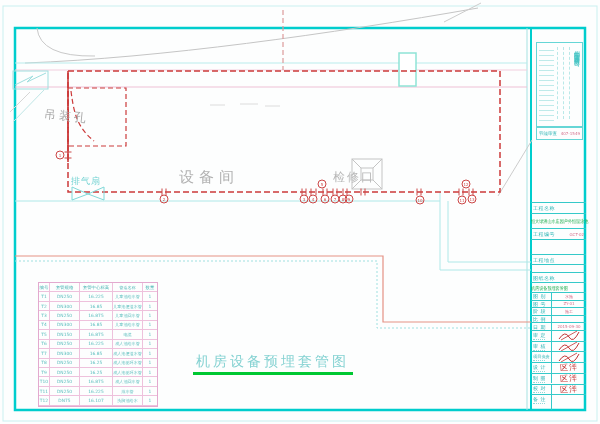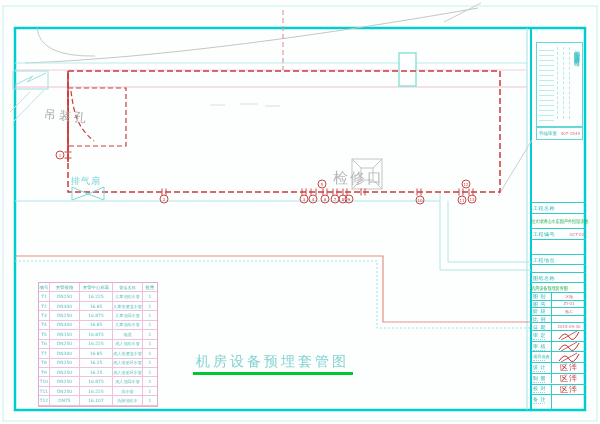--- a/index.html
+++ b/index.html
@@ -5,21 +5,21 @@
   html,body{margin:0;padding:0;background:#ffffff;}
   .canvas{position:relative;width:600px;height:424px;background:#fdfefe;
           font-family:"DejaVu Sans",sans-serif;overflow:hidden;}
   svg.bg{position:absolute;left:0;top:0;}
   .t{position:absolute;white-space:nowrap;}
 
   
   .lbl-hoist{left:44px;top:108px;font-size:12px;letter-spacing:3px;color:#a9a9a9;transform:rotate(6deg);}
   .lbl-exhaust{left:71px;top:175px;font-size:9px;letter-spacing:1px;color:#72d2d2;}
   .lbl-room{left:179px;top:168px;font-size:15px;letter-spacing:5px;color:#b2b2b2;}
-  .lbl-hatch{left:333px;top:169px;font-size:15px;letter-spacing:2px;color:#b8b8b8;}
+  .lbl-hatch{left:333px;top:169px;font-size:12px;letter-spacing:2px;color:#b8b8b8;}
   .dwg-title{left:196px;top:353px;font-size:14px;letter-spacing:3px;color:#85d2d2;}
   .dwg-underline{position:absolute;left:193px;top:372px;width:160px;height:3px;background:#00c832;}
 
   
   .marker{position:absolute;width:7px;height:7px;border:1px solid #cc4747;border-radius:50%;
           color:#cc4747;font-size:4px;line-height:7px;text-align:center;transform:translate(-50%,-50%);}
   .tick{position:absolute;width:1px;height:7px;background:#cc4747;transform:translate(-50%,-50%);}
   .tick-h{position:absolute;width:7px;height:1px;background:#cc4747;transform:translate(-50%,-50%);}
 
   
@@ -112,20 +112,21 @@
     <g stroke="#c4c4c4" fill="none" stroke-width="1">
       <rect x="352" y="159" width="30" height="30"></rect>
       <line x1="352" y1="159" x2="382" y2="189"></line>
       <line x1="382" y1="159" x2="352" y2="189"></line>
       <rect x="361" y="168" width="12" height="12" fill="#fdfefe"></rect>
     </g>
   </svg>
 
   <div class="t lbl-hoist">吊装孔</div>
   <div class="t lbl-exhaust">排气扇</div>
+  <div class="t lbl-room">设备间</div>
   <div class="t lbl-hatch">检修口</div>
   <div class="t dwg-title">机房设备预埋套管图</div>
   <div class="dwg-underline"></div>
 
   <div>
       <span class="marker" style="left: 60px; top: 155px;">1</span>
       <span class="marker" style="left: 164px; top: 199px;">2</span>
       <span class="marker" style="left: 304px; top: 199px;">3</span>
       <span class="marker" style="left: 313px; top: 199px;">4</span>
       <span class="marker" style="left: 322px; top: 184px;">5</span>

